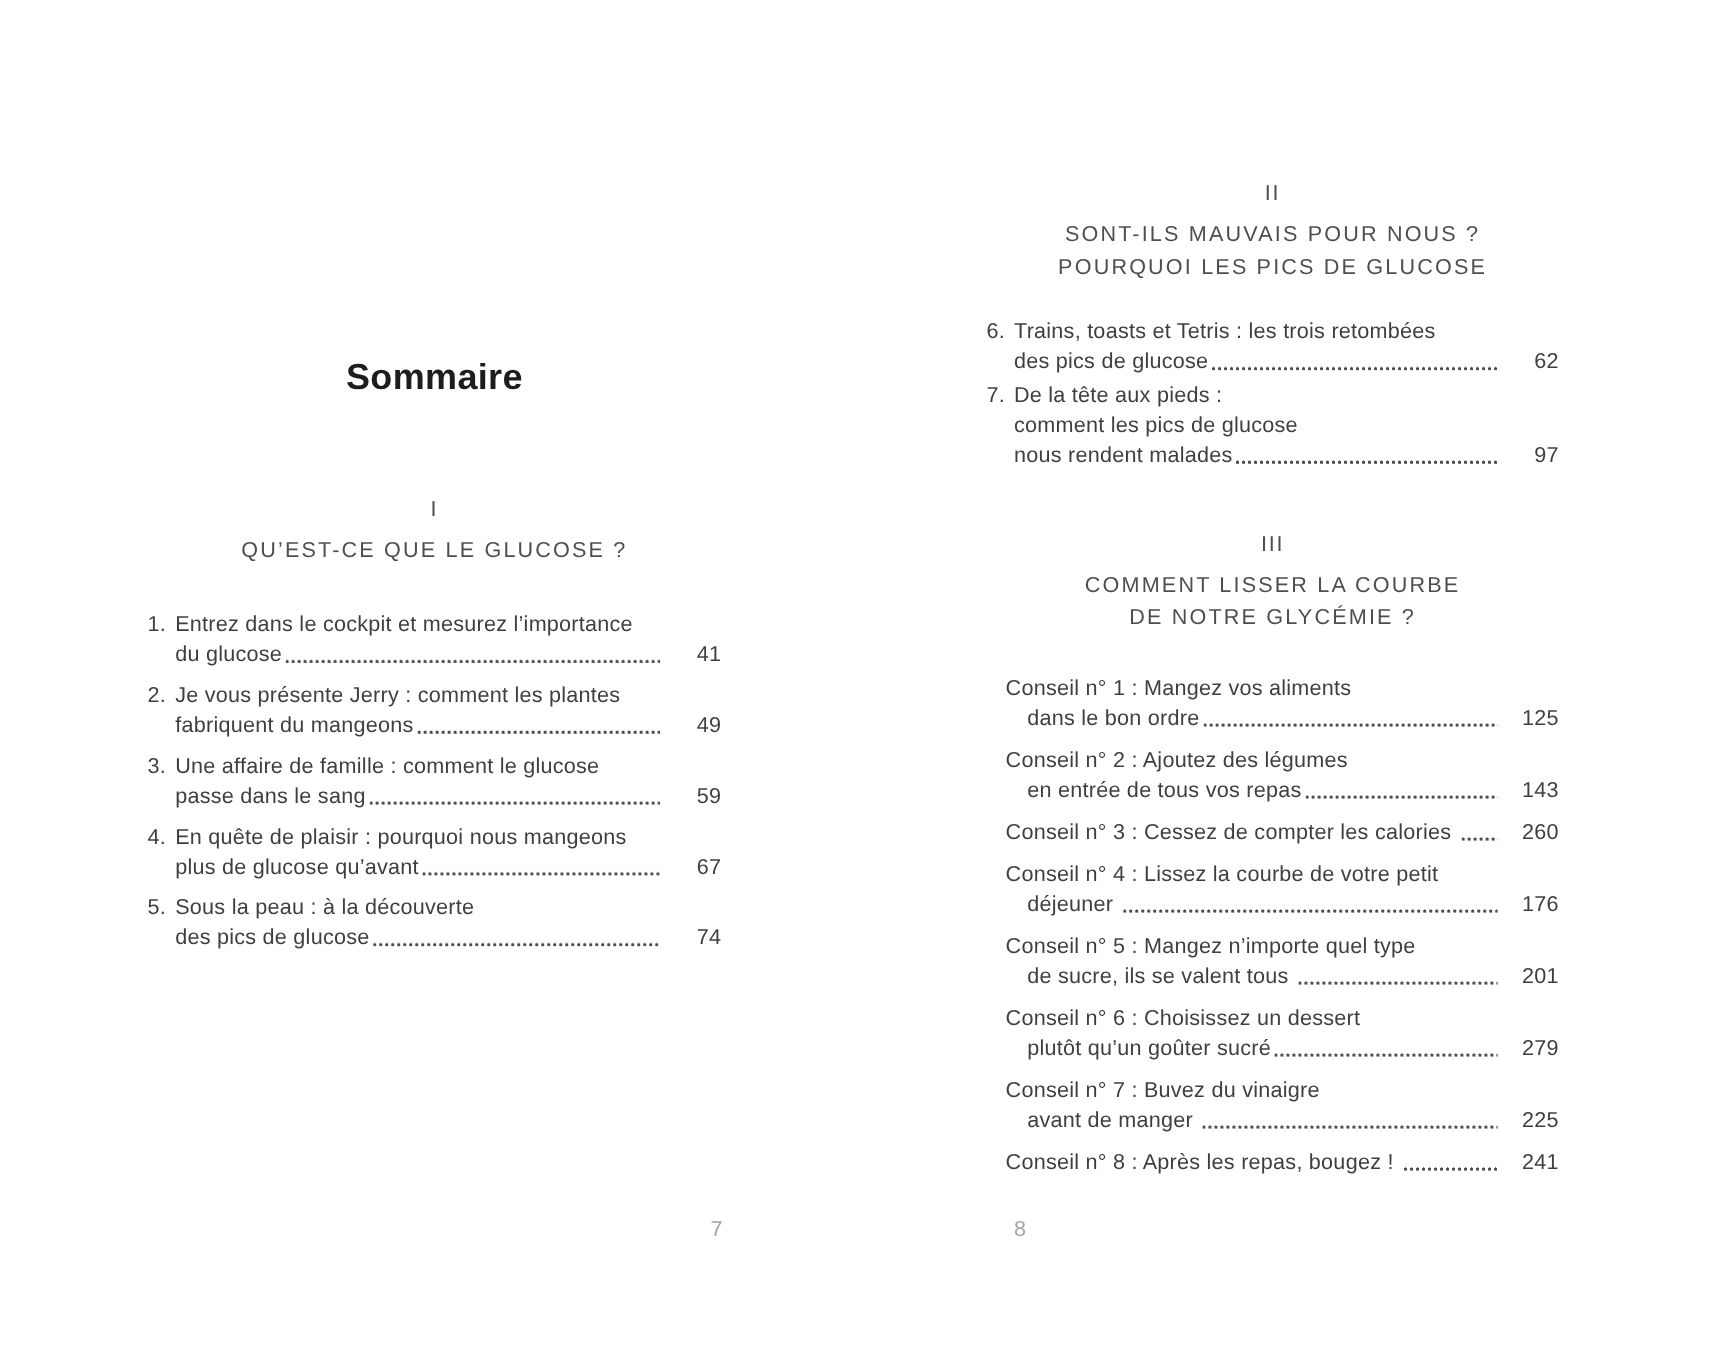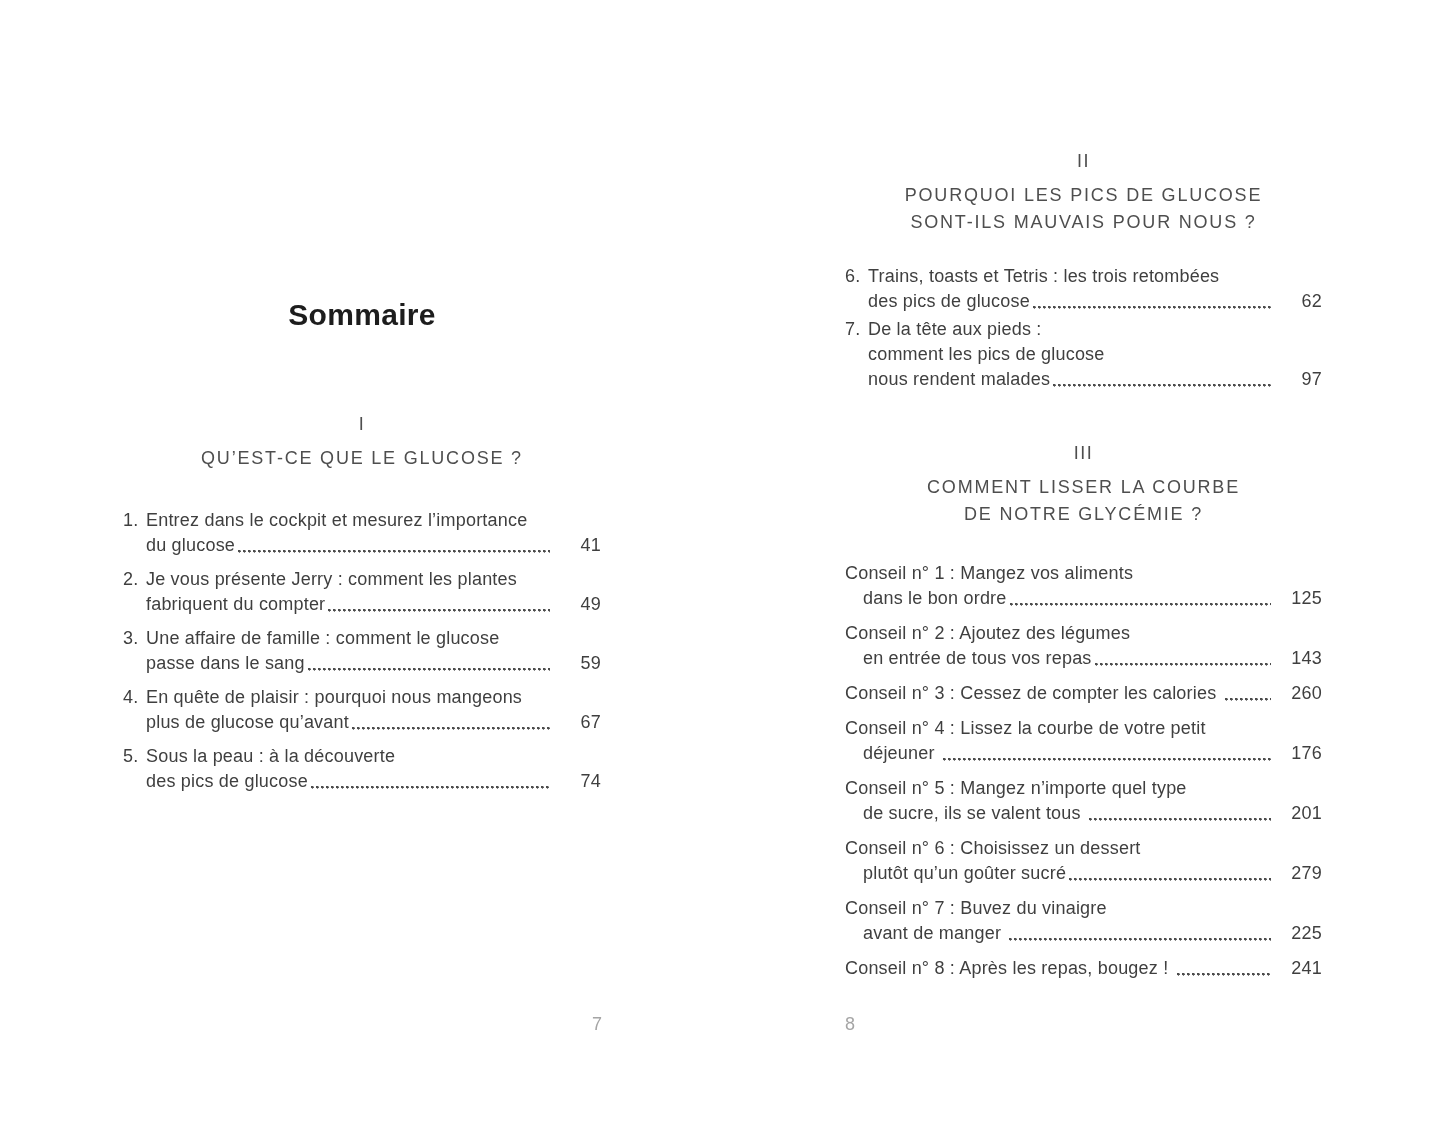--- a/index.html
+++ b/index.html
@@ -6,21 +6,21 @@
   html,body { width:1445px; height:1127px; }
   body {
     position:relative;
     background:#ffffff;
     font-family:"Liberation Sans","DejaVu Sans",sans-serif;
     color:#3f3f3f;
     overflow:hidden;
   }
   .col { position:absolute; }
   #left-col  { left:123px; top:297px; width:478px; }
-  #right-col { left:845px; top:150px; width:477px; }
+  #right-col { left:822px; top:150px; width:477px; }
 
   .toc-title {
     text-align:center;
     font-size:30px;
     line-height:36px;
     font-weight:700;
     letter-spacing:0.3px;
     color:#1d1d1d;
     margin-bottom:80px;
   }
@@ -49,21 +49,21 @@
   #right-col .entries.sec-iii { margin-top:33px; }
 
   .entry {
     display:flex;
     font-size:18px;
     line-height:25px;
     letter-spacing:0.2px;
     margin-bottom:9px;
   }
   .sec-ii  .entry { margin-bottom:3px; }
-  .sec-iii .entry { margin-bottom:10px; }
+  .sec-iii .entry { margin-bottom:10px;margin-left:16px; }
   .front .entry { line-height:28px; margin-bottom:0; }
 
   .entry .num  { flex:none; width:23px; }
   .entry .body { flex:1 1 auto; min-width:0; }
   .line { white-space:nowrap; }
   .entry.plain .line.cont { padding-left:18px; }
   .line.last { display:flex; align-items:flex-end; }
   .line.last .txt { flex:none; white-space:pre; }
   .leader {
     flex:1 1 0;
@@ -115,21 +115,21 @@
               <span class="leader"></span>
               <span class="pg">41</span>
             </div>
           </div>
         </div>
         <div class="entry numbered">
           <span class="num">2.</span>
           <div class="body">
             <div class="line">Je vous présente Jerry : comment les plantes</div>
             <div class="line cont last">
-              <span class="txt">fabriquent du compter</span>
+              <span class="txt">fabriquent du mangeons</span>
               <span class="leader"></span>
               <span class="pg">49</span>
             </div>
           </div>
         </div>
         <div class="entry numbered">
           <span class="num">3.</span>
           <div class="body">
             <div class="line">Une affaire de famille : comment le glucose</div>
             <div class="line cont last">
@@ -162,22 +162,22 @@
           </div>
         </div>
       </div>
   </div>
 
   <div class="col" id="right-col">
 
     <div class="sec-head first">
       <div class="numeral">II</div>
       <div class="heading">
+        <div>SONT-ILS MAUVAIS POUR NOUS ?</div>
         <div>POURQUOI LES PICS DE GLUCOSE</div>
-        <div>SONT-ILS MAUVAIS POUR NOUS ?</div>
       </div>
     </div>
 
     <div class="entries sec-ii">
         <div class="entry numbered">
           <span class="num">6.</span>
           <div class="body">
             <div class="line">Trains, toasts et Tetris : les trois retombées</div>
             <div class="line cont last">
               <span class="txt">des pics de glucose</span>

